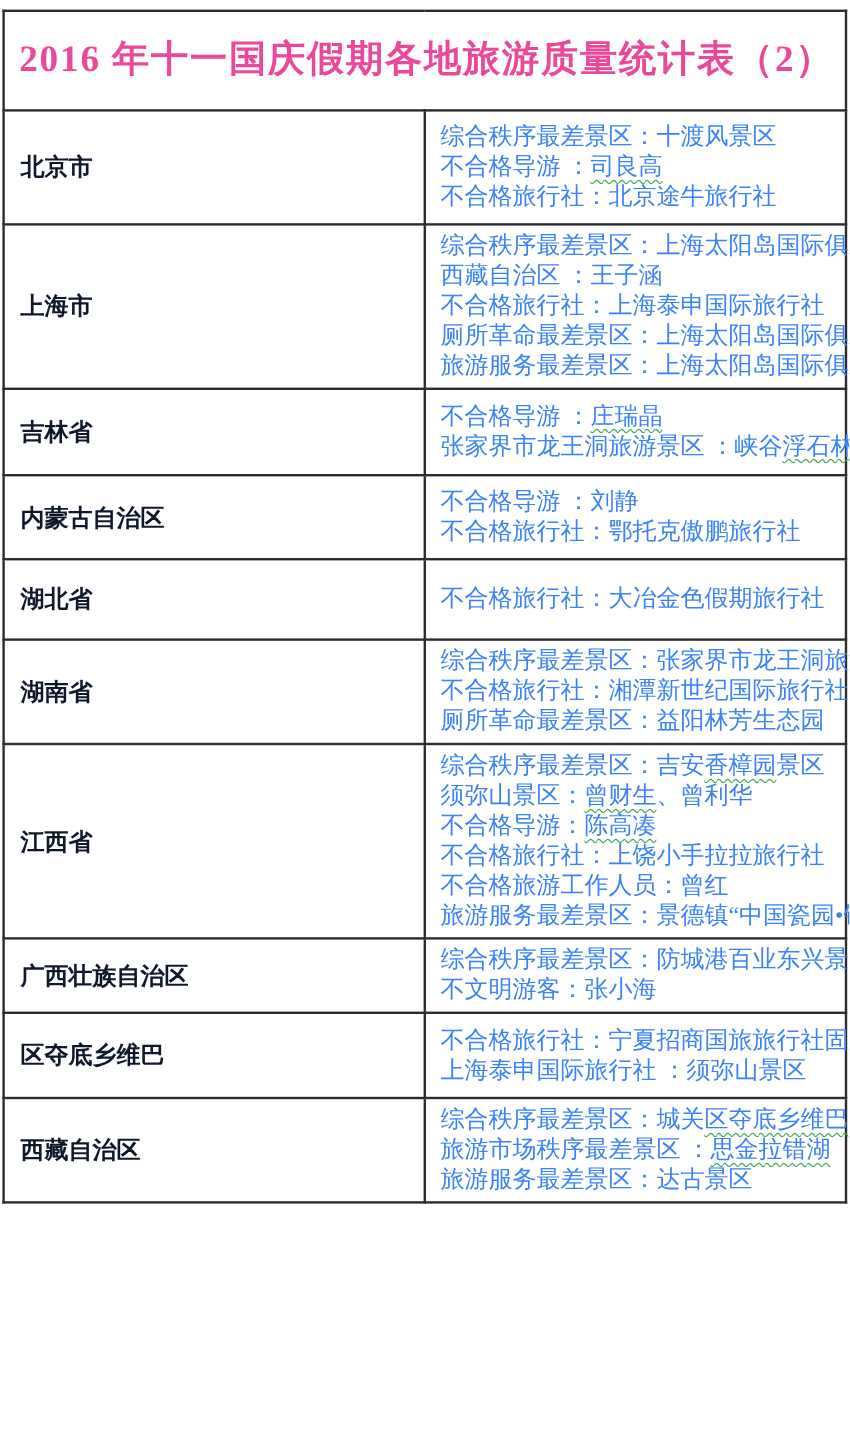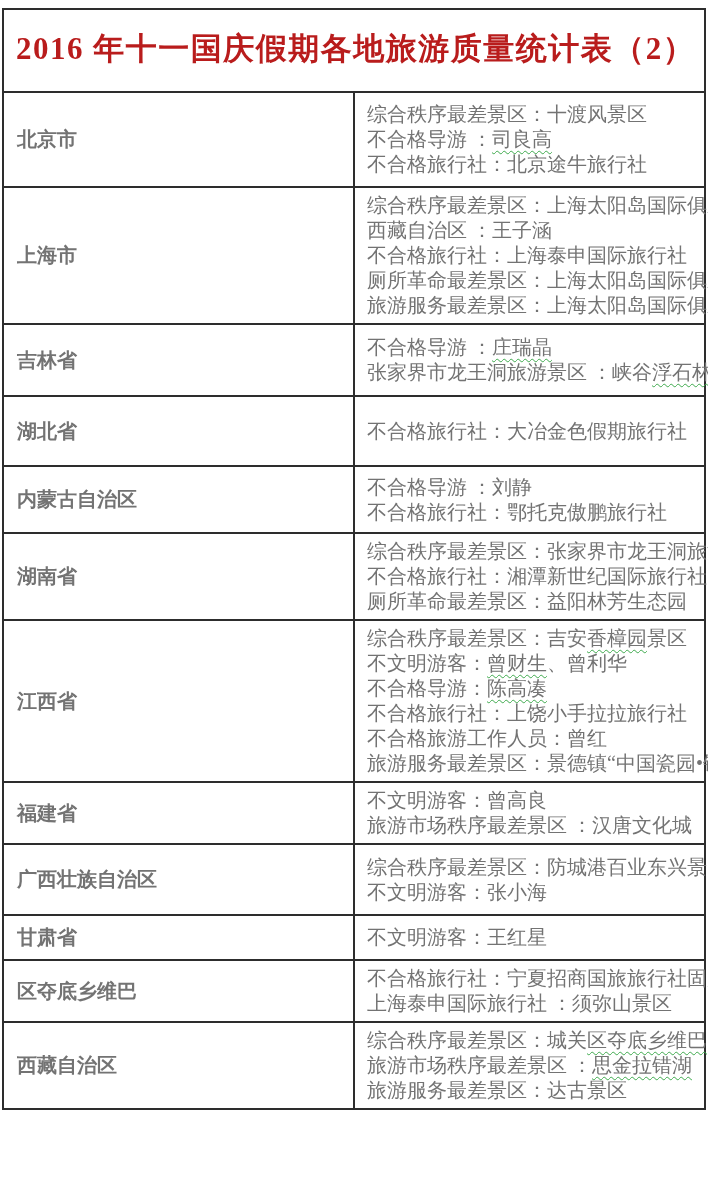--- a/index.html
+++ b/index.html
@@ -22,39 +22,39 @@
     table-layout: fixed;
   }
   table.stats td {
     border: 2px solid #2d2d2d;
     box-sizing: border-box;
   }
   .title-cell {
     height: 83px;
     font-size: 31px;
     font-weight: bold;
-    color: #b91c1c;
+    color: #ec4899;
     letter-spacing: 1.5px;
     padding: 0 4px 4px 12px;
     vertical-align: middle;
     white-space: nowrap;
   }
   .region-cell {
     width: 168px;
     font-size: 20px;
     font-weight: bold;
-    color: #737373;
+    color: #0f172a;
     padding: 0 4px 0 13px;
     vertical-align: middle;
     white-space: nowrap;
     margin-top: 36px;
   }
   .details-cell {
     font-size: 20px;
-    color: #737373;
+    color: #3b82f6;
     padding: 5px 8px 5px 12px;
     vertical-align: middle;
   }
   .line {
     line-height: 25px;
     white-space: nowrap;
   }
   .sp {
     text-decoration: underline;
     text-decoration-style: wavy;
@@ -111,79 +111,66 @@
 
   <tr class="data-row">
     <td class="region-cell">吉林省</td>
     <td class="details-cell">
             <div class="line"><span>不合格导游 ：</span><span class="sp">庄瑞晶</span></div>
             <div class="line"><span>张家界市龙王洞旅游景区 ：峡谷</span><span class="sp">浮石林</span><span>景区</span></div>
           </td>
   </tr>
 
   <tr class="data-row">
-    <td class="region-cell">湖北省</td>
+    <td class="region-cell">内蒙古自治区</td>
     <td class="details-cell">
-            <div class="line"><span>不合格旅行社：大冶金色假期旅行社</span></div>
+            <div class="line"><span>不合格导游 ：刘静</span></div>
+            <div class="line"><span>不合格旅行社：鄂托克傲鹏旅行社</span></div>
           </td>
   </tr>
 
   <tr class="data-row">
-    <td class="region-cell">内蒙古自治区</td>
+    <td class="region-cell">湖北省</td>
     <td class="details-cell">
-            <div class="line"><span>不合格导游 ：刘静</span></div>
-            <div class="line"><span>不合格旅行社：鄂托克傲鹏旅行社</span></div>
+            <div class="line"><span>不合格旅行社：大冶金色假期旅行社</span></div>
           </td>
   </tr>
 
   <tr class="data-row">
     <td class="region-cell">湖南省</td>
     <td class="details-cell">
             <div class="line"><span>综合秩序最差景区：张家界市龙王洞旅游景区</span></div>
             <div class="line"><span>不合格旅行社：湘潭新世纪国际旅行社</span></div>
             <div class="line"><span>厕所革命最差景区：益阳林芳生态园</span></div>
           </td>
   </tr>
 
   <tr class="data-row">
     <td class="region-cell">江西省</td>
     <td class="details-cell">
             <div class="line"><span>综合秩序最差景区：吉安</span><span class="sp">香樟园</span><span>景区</span></div>
-            <div class="line"><span>不文明游客：</span><span class="sp">曾财生</span><span>、曾利华</span></div>
+            <div class="line"><span>须弥山景区：</span><span class="sp">曾财生</span><span>、曾利华</span></div>
             <div class="line"><span>不合格导游：</span><span class="sp">陈高凑</span></div>
             <div class="line"><span>不合格旅行社：上饶小手拉拉旅行社</span></div>
             <div class="line"><span>不合格旅游工作人员：曾红</span></div>
             <div class="line"><span>旅游服务最差景区：景德镇“中国瓷园•锦绣昌南”景区</span></div>
           </td>
   </tr>
 
-  <tr class="data-row">
-    <td class="region-cell">福建省</td>
-    <td class="details-cell">
-            <div class="line"><span>不文明游客：曾高良</span></div>
-            <div class="line"><span>旅游市场秩序最差景区 ：汉唐文化城</span></div>
-          </td>
-  </tr>
 
   <tr class="data-row">
     <td class="region-cell">广西壮族自治区</td>
     <td class="details-cell">
             <div class="line"><span>综合秩序最差景区：防城港百业东兴景区</span></div>
             <div class="line"><span>不文明游客：张小海</span></div>
           </td>
   </tr>
 
 
 
-  <tr class="data-row">
-    <td class="region-cell">甘肃省</td>
-    <td class="details-cell">
-            <div class="line"><span>不文明游客：王红星</span></div>
-          </td>
-  </tr>
 
   <tr class="data-row">
     <td class="region-cell">区夺底乡维巴</td>
     <td class="details-cell">
             <div class="line"><span>不合格旅行社：宁夏招商国旅旅行社固原分社</span></div>
             <div class="line"><span>上海泰申国际旅行社 ：须弥山景区</span></div>
           </td>
   </tr>
 
   <tr class="data-row">

